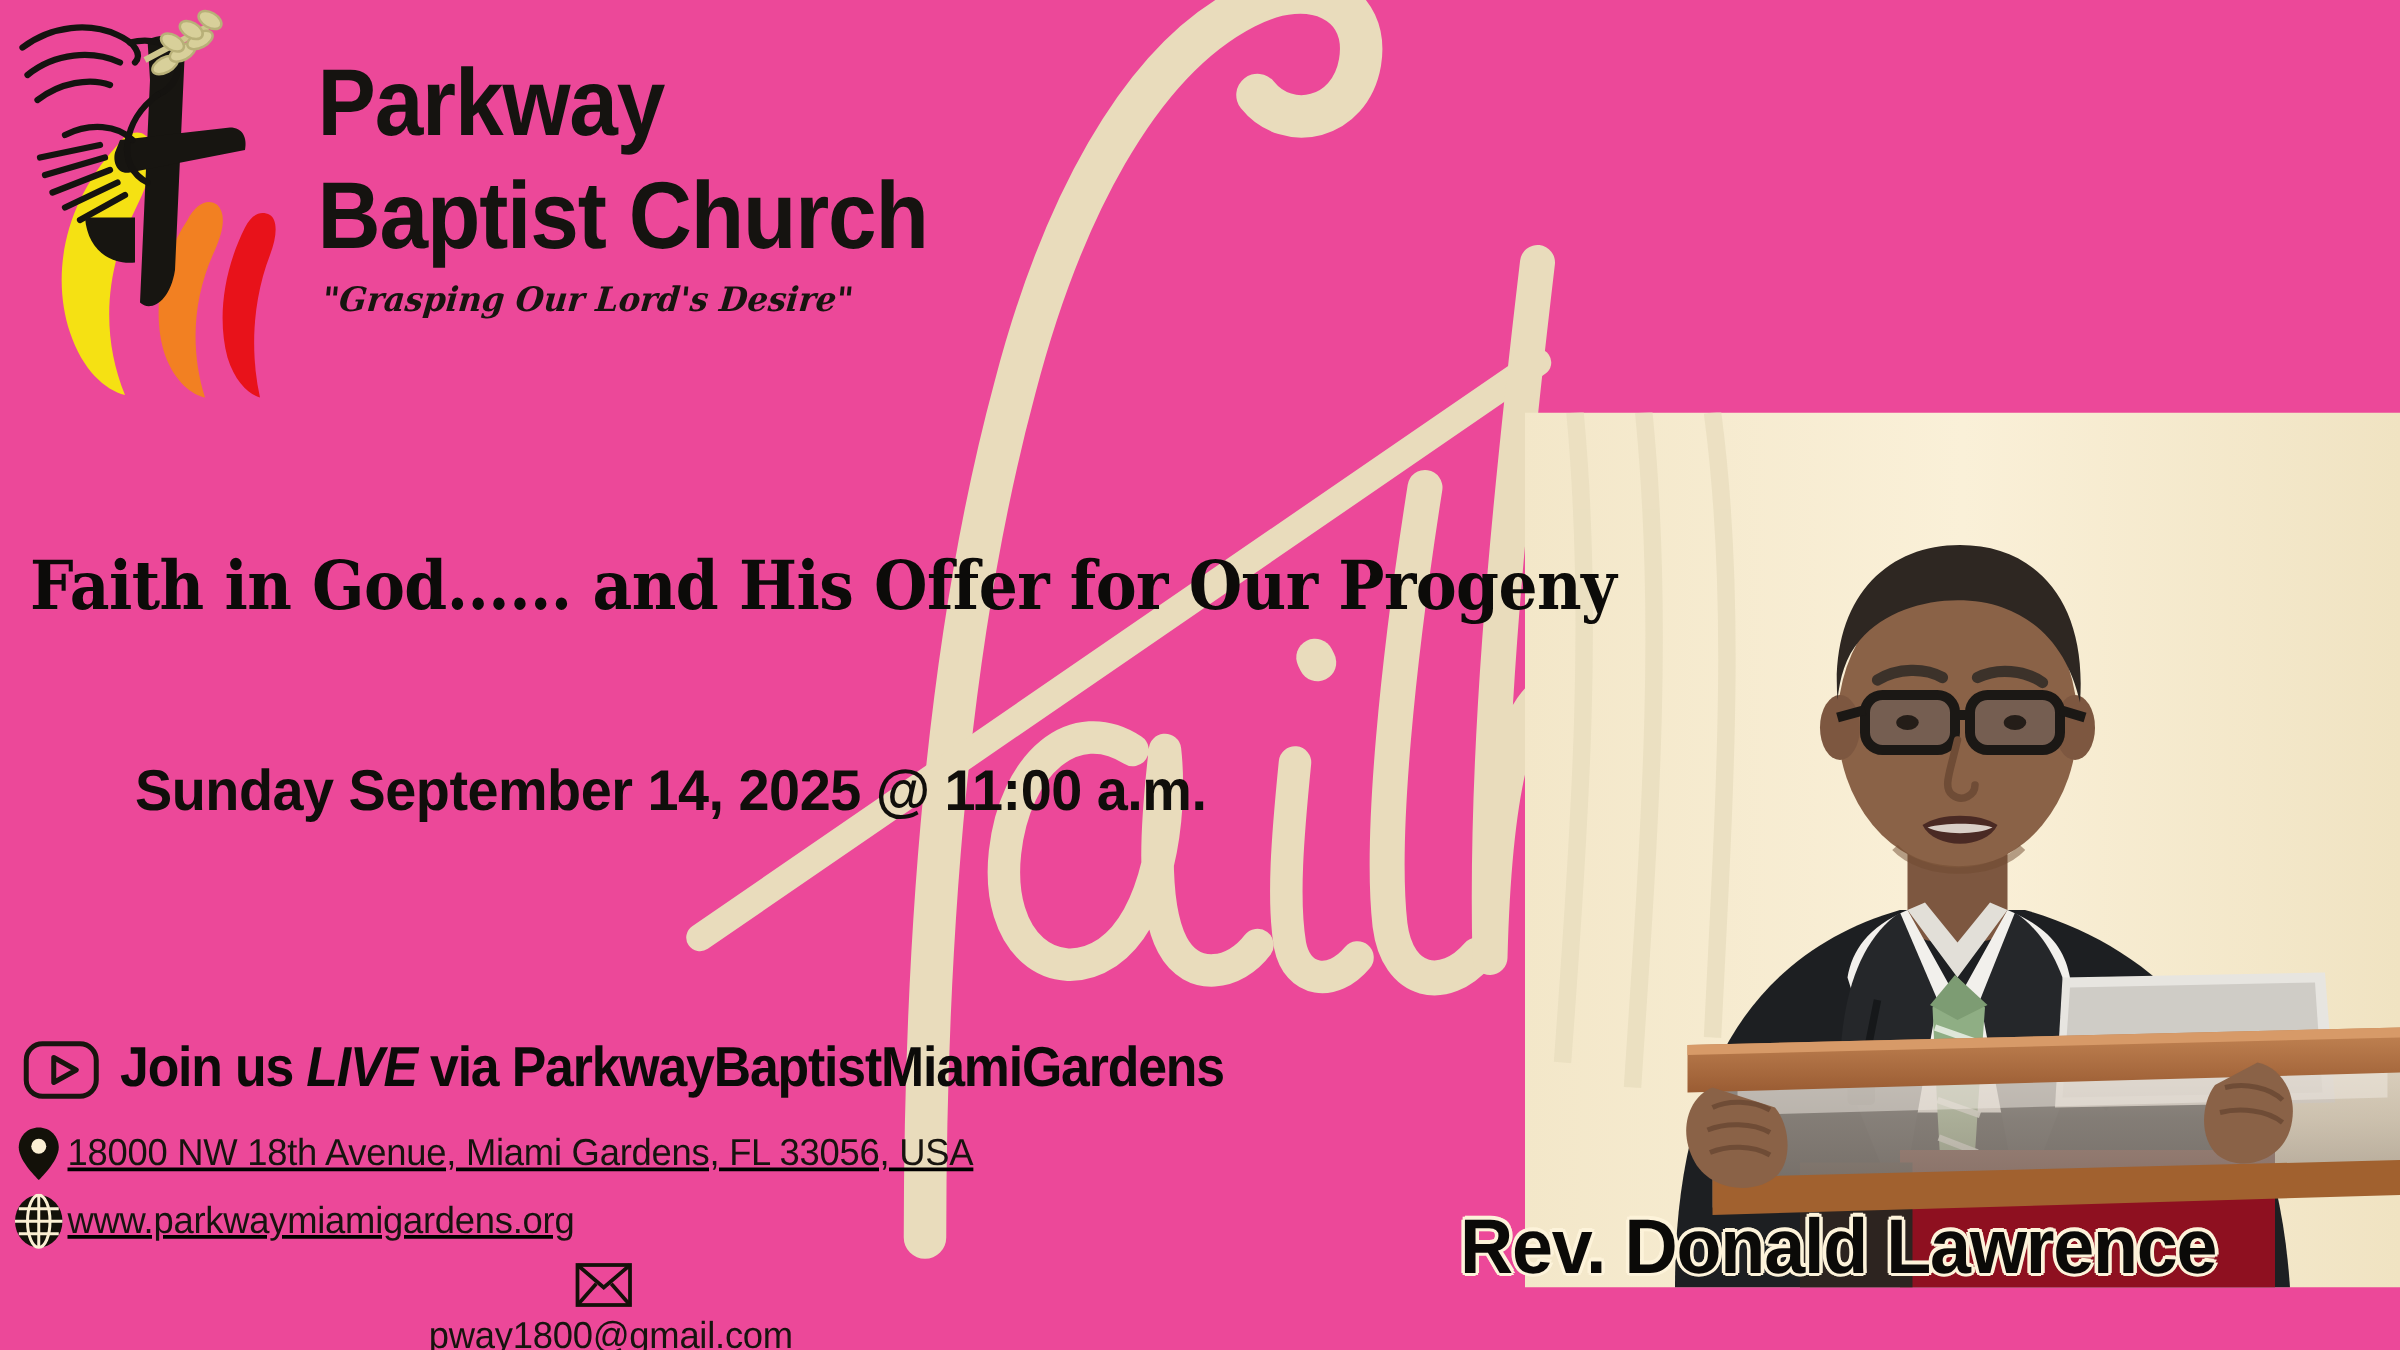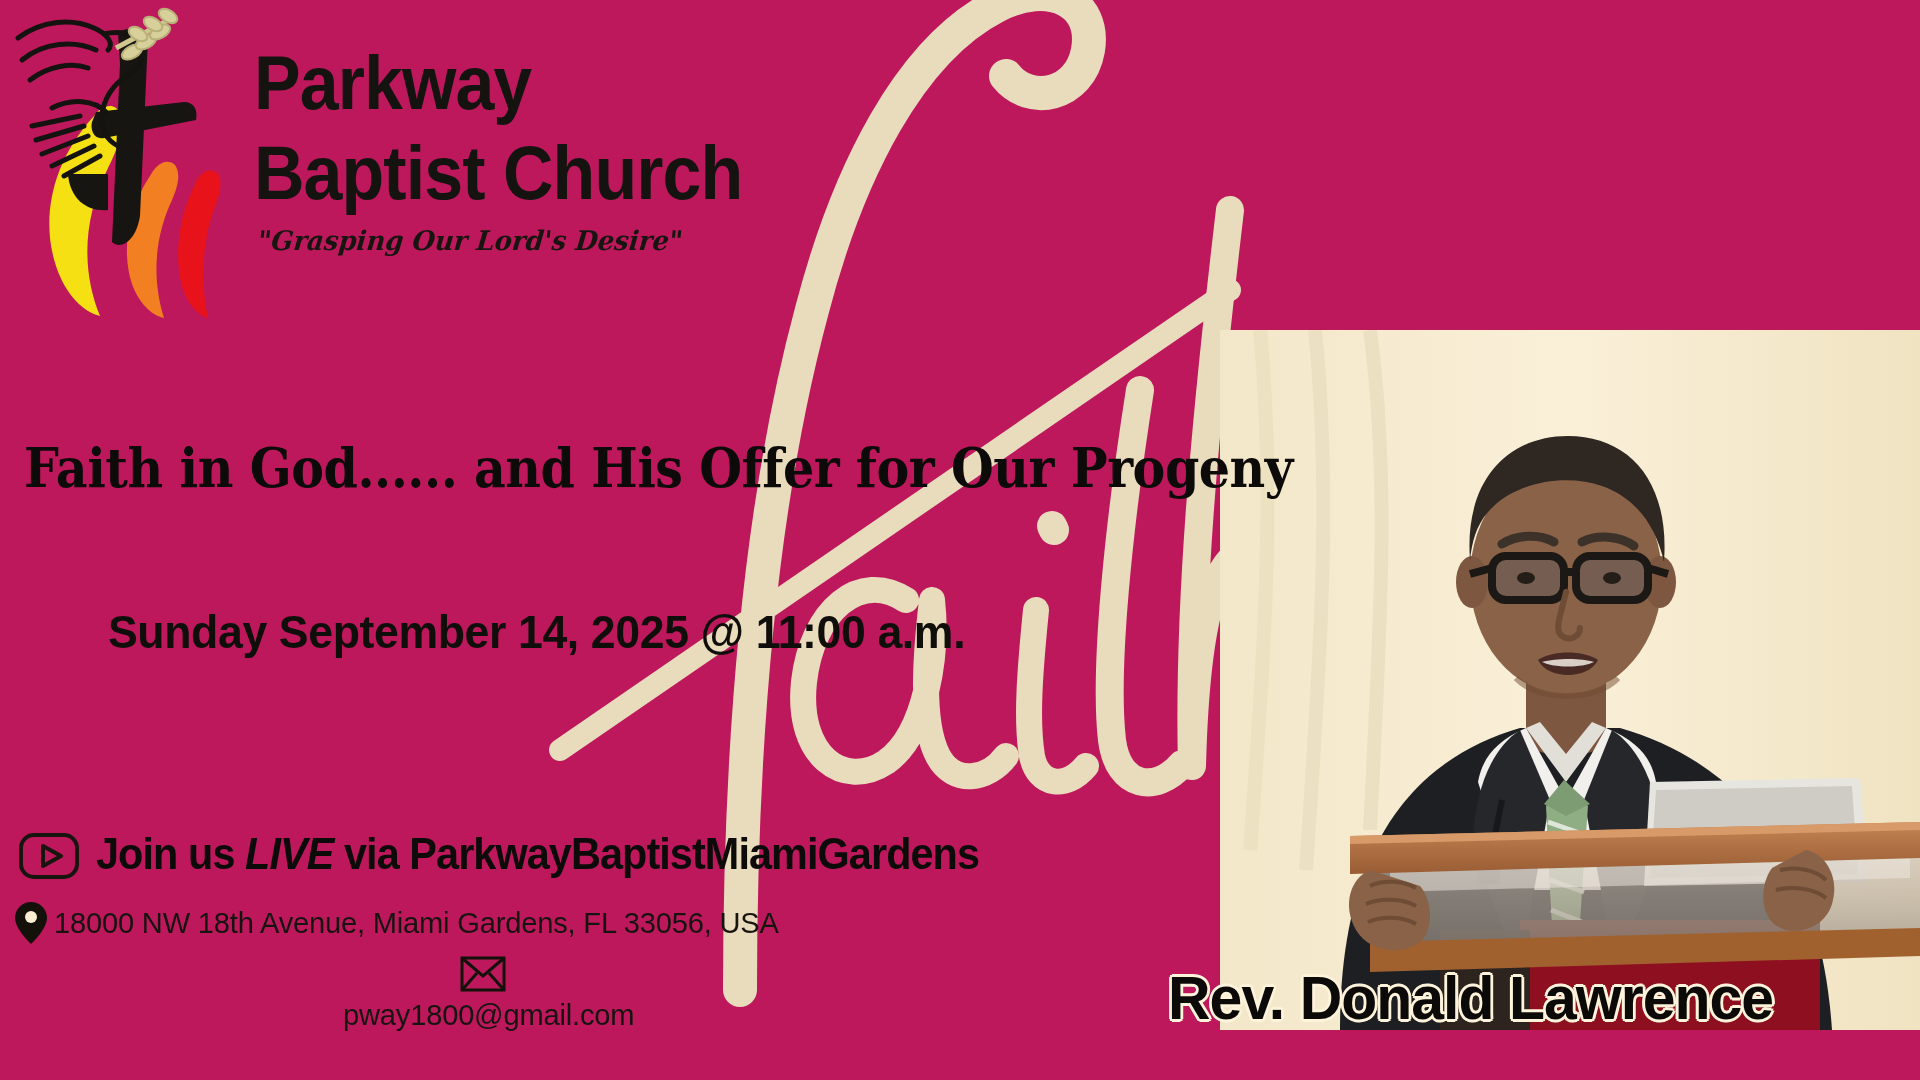--- a/index.html
+++ b/index.html
@@ -5,21 +5,21 @@
   html, body {
     margin: 0;
     padding: 0;
     background: #000;
   }
   #poster {
     position: relative;
     width: 1920px;
     height: 1080px;
     overflow: hidden;
-    background: #be185d;
+    background: #ec4899;
     font-family: "Liberation Sans", sans-serif;
   }
 
   
   .watermark {
     position: absolute;
     left: 440px;
     top: -90px;
     width: 900px;
     height: 1150px;
@@ -142,20 +142,21 @@
     position: absolute;
     left: 8px;
     top: 896px;
     z-index: 5;
     width: 950px;
   }
   .contact-row {
     display: flex;
     align-items: center;
     height: 54px;
+    text-decoration: underline;
   }
   .contact-ico {
     width: 46px;
     height: 48px;
     flex: 0 0 auto;
     display: flex;
     align-items: center;
     justify-content: center;
   }
   .contact-ico svg { display: block; }
@@ -317,20 +318,35 @@
       <span class="contact-ico">
         <svg width="34" height="44" viewBox="0 0 34 44" xmlns="http://www.w3.org/2000/svg">
           <path d="M17 1 C 8 1, 1 8, 1 17 C 1 28, 17 43, 17 43 C 17 43, 33 28, 33 17
                    C 33 8, 26 1, 17 1 Z" fill="#131109"></path>
           <circle cx="17" cy="16" r="6" fill="#fbefd3"></circle>
         </svg>
       </span>
       <span class="contact-text">18000 NW 18th Avenue, Miami Gardens, FL 33056, USA</span>
     </div>
 
+    <div class="contact-row">
+      <span class="contact-ico">
+        <svg width="42" height="44" viewBox="0 0 42 44" xmlns="http://www.w3.org/2000/svg">
+          <ellipse cx="21" cy="22" rx="19" ry="21" fill="#131109"></ellipse>
+          <g stroke="#fbefd3" stroke-width="2.4" fill="none">
+            <ellipse cx="21" cy="22" rx="9" ry="21"></ellipse>
+            <line x1="2" y1="22" x2="40" y2="22"></line>
+            <line x1="5" y1="12" x2="37" y2="12"></line>
+            <line x1="5" y1="32" x2="37" y2="32"></line>
+            <line x1="21" y1="1" x2="21" y2="43"></line>
+          </g>
+        </svg>
+      </span>
+      <span class="contact-text">www.parkwaymiamigardens.org</span>
+    </div>
 
     <div class="contact-row email-row">
       <span class="contact-ico">
         <svg width="46" height="36" viewBox="0 0 46 36" xmlns="http://www.w3.org/2000/svg">
           <rect x="2" y="2" width="42" height="32" fill="none" stroke="#131109" stroke-width="3"></rect>
           <path d="M2 2 L 23 20 L 44 2" fill="none" stroke="#131109" stroke-width="3"></path>
           <path d="M2 34 L 17 17" fill="none" stroke="#131109" stroke-width="3"></path>
           <path d="M44 34 L 29 17" fill="none" stroke="#131109" stroke-width="3"></path>
         </svg>
       </span>

